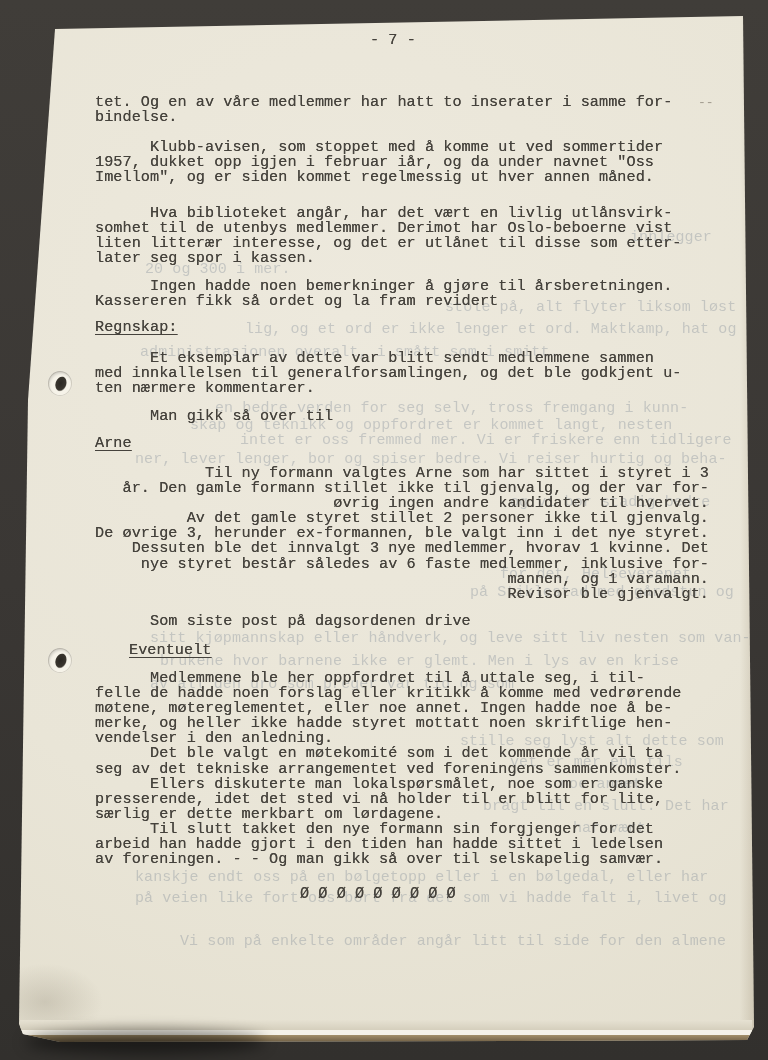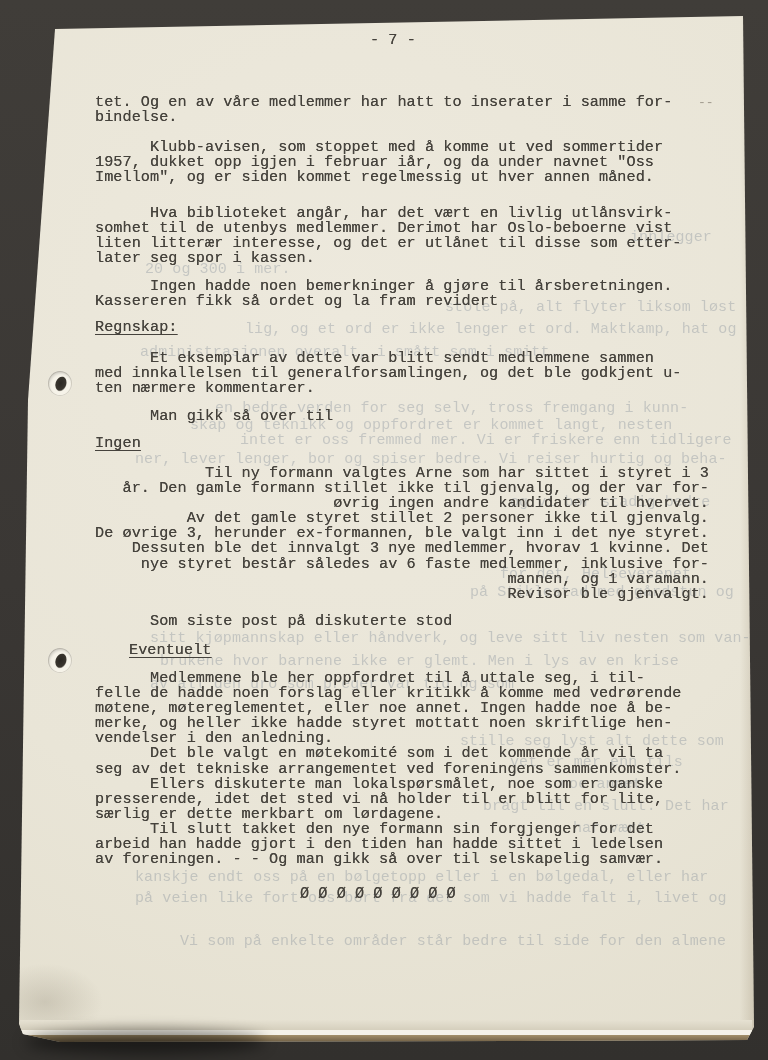--- a/index.html
+++ b/index.html
@@ -83,21 +83,21 @@
     <span class="bleed-line" style="left: 110px; top: 630px;">sitt kjøpmannskap eller håndverk, og leve sitt liv nesten som van-</span>
     <span class="bleed-line" style="left: 120px; top: 653px;">brukene hvor barnene ikke er glemt. Men i lys av en krise</span>
     <span class="bleed-line" style="left: 110px; top: 676px;">av all den uro som preger vår tid og som</span>
     <span class="bleed-line" style="left: 420px; top: 733px;">stille seg lyst alt dette som</span>
     <span class="bleed-line" style="left: 470px; top: 754px;">vet er mer enn tils</span>
     <span class="bleed-line" style="left: 520px; top: 776px;">noe annet</span>
     <span class="bleed-line" style="left: 443px; top: 798px;">bragt til en slutt. Det har</span>
     <span class="bleed-line" style="left: 533px; top: 820px;">har vært</span>
     <span class="bleed-line" style="left: 95px; top: 869px;">kanskje endt oss på en bølgetopp eller i en bølgedal, eller har</span>
     <span class="bleed-line" style="left: 95px; top: 890px; text-align: right;">på veien like fort oss bort fra det som vi hadde falt i, livet og</span>
-    <span class="bleed-line" style="left: 140px; top: 933px;">Vi som på enkelte områder står bedre til side for den almene</span>
+    <span class="bleed-line" style="left: 140px; top: 933px;">Vi som på enkelte områder angår litt til side for den almene</span>
   </div>
 
 <div class="typed" style="left:370px;top:33px;">- 7 -</div>
 
 <div class="typed" style="left:95px;top:95px;">tet. Og en av våre medlemmer har hatt to inserater i samme for-
 bindelse.</div>
 <div class="pencil-mark" style="left:698px;top:95px;">--</div>
 
 <div class="typed" style="left:95px;top:140px;">      Klubb-avisen, som stoppet med å komme ut ved sommertider
 1957, dukket opp igjen i februar iår, og da under navnet "Oss
@@ -108,31 +108,31 @@
 later seg spor i kassen.</div>
 <div class="typed" style="left:95px;top:279px;">      Ingen hadde noen bemerkninger å gjøre til årsberetningen.
 Kassereren fikk så ordet og la fram revidert</div>
 
 <div class="typed heading" style="left:95px;top:320px;">Regnskap:</div>
 <div class="typed" style="left:95px;top:351px;">      Et eksemplar av dette var blitt sendt medlemmene sammen
 med innkallelsen til generalforsamlingen, og det ble godkjent u-
 ten nærmere kommentarer.</div>
 <div class="typed" style="left:95px;top:409px;">      Man gikk så over til</div>
 
-<div class="typed heading" style="left:95px;top:436px;">Ingen</div>
+<div class="typed heading" style="left:95px;top:436px;">Arne</div>
 <div class="typed" style="left:95px;top:466px;text-align:right;">      Til ny formann valgtes Arne som har sittet i styret i 3
 år. Den gamle formann stillet ikke til gjenvalg, og der var for-
 øvrig ingen andre kandidater til hvervet.
       Av det gamle styret stillet 2 personer ikke til gjenvalg.
 De øvrige 3, herunder ex-formannen, ble valgt inn i det nye styret.
 Dessuten ble det innvalgt 3 nye medlemmer, hvorav 1 kvinne. Det
 nye styret består således av 6 faste medlemmer, inklusive for-
 mannen, og 1 varamann.
       Revisor ble gjenvalgt.</div>
-<div class="typed" style="left:95px;top:614px;">      Som siste post på diskuterte stod</div>
+<div class="typed" style="left:95px;top:614px;">      Som siste post på dagsordenen drive</div>
 
 <div class="typed heading" style="left:102px;top:643px;margin-left:27px;">Eventuelt</div>
 <div class="typed" style="left:95px;top:671px;">      Medlemmene ble her oppfordret til å uttale seg, i til-
 felle de hadde noen forslag eller kritikk å komme med vedrørende
 møtene, møtereglementet, eller noe annet. Ingen hadde noe å be-
 merke, og heller ikke hadde styret mottatt noen skriftlige hen-
 vendelser i den anledning.
       Det ble valgt en møtekomité som i det kommende år vil ta
 seg av det tekniske arrangementet ved foreningens sammenkomster.
       Ellers diskuterte man lokalspørsmålet, noe som er ganske

